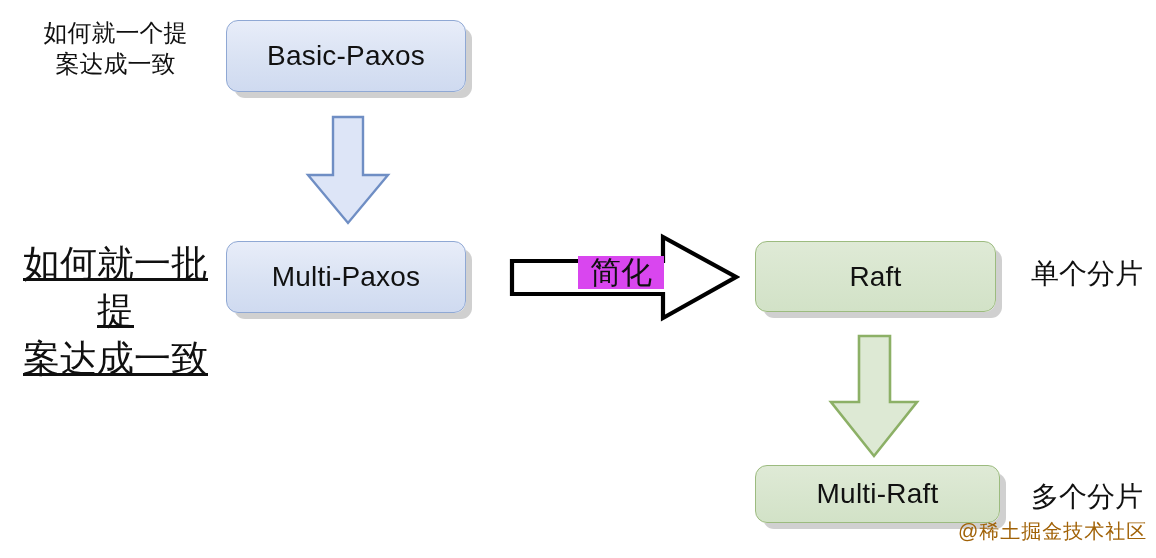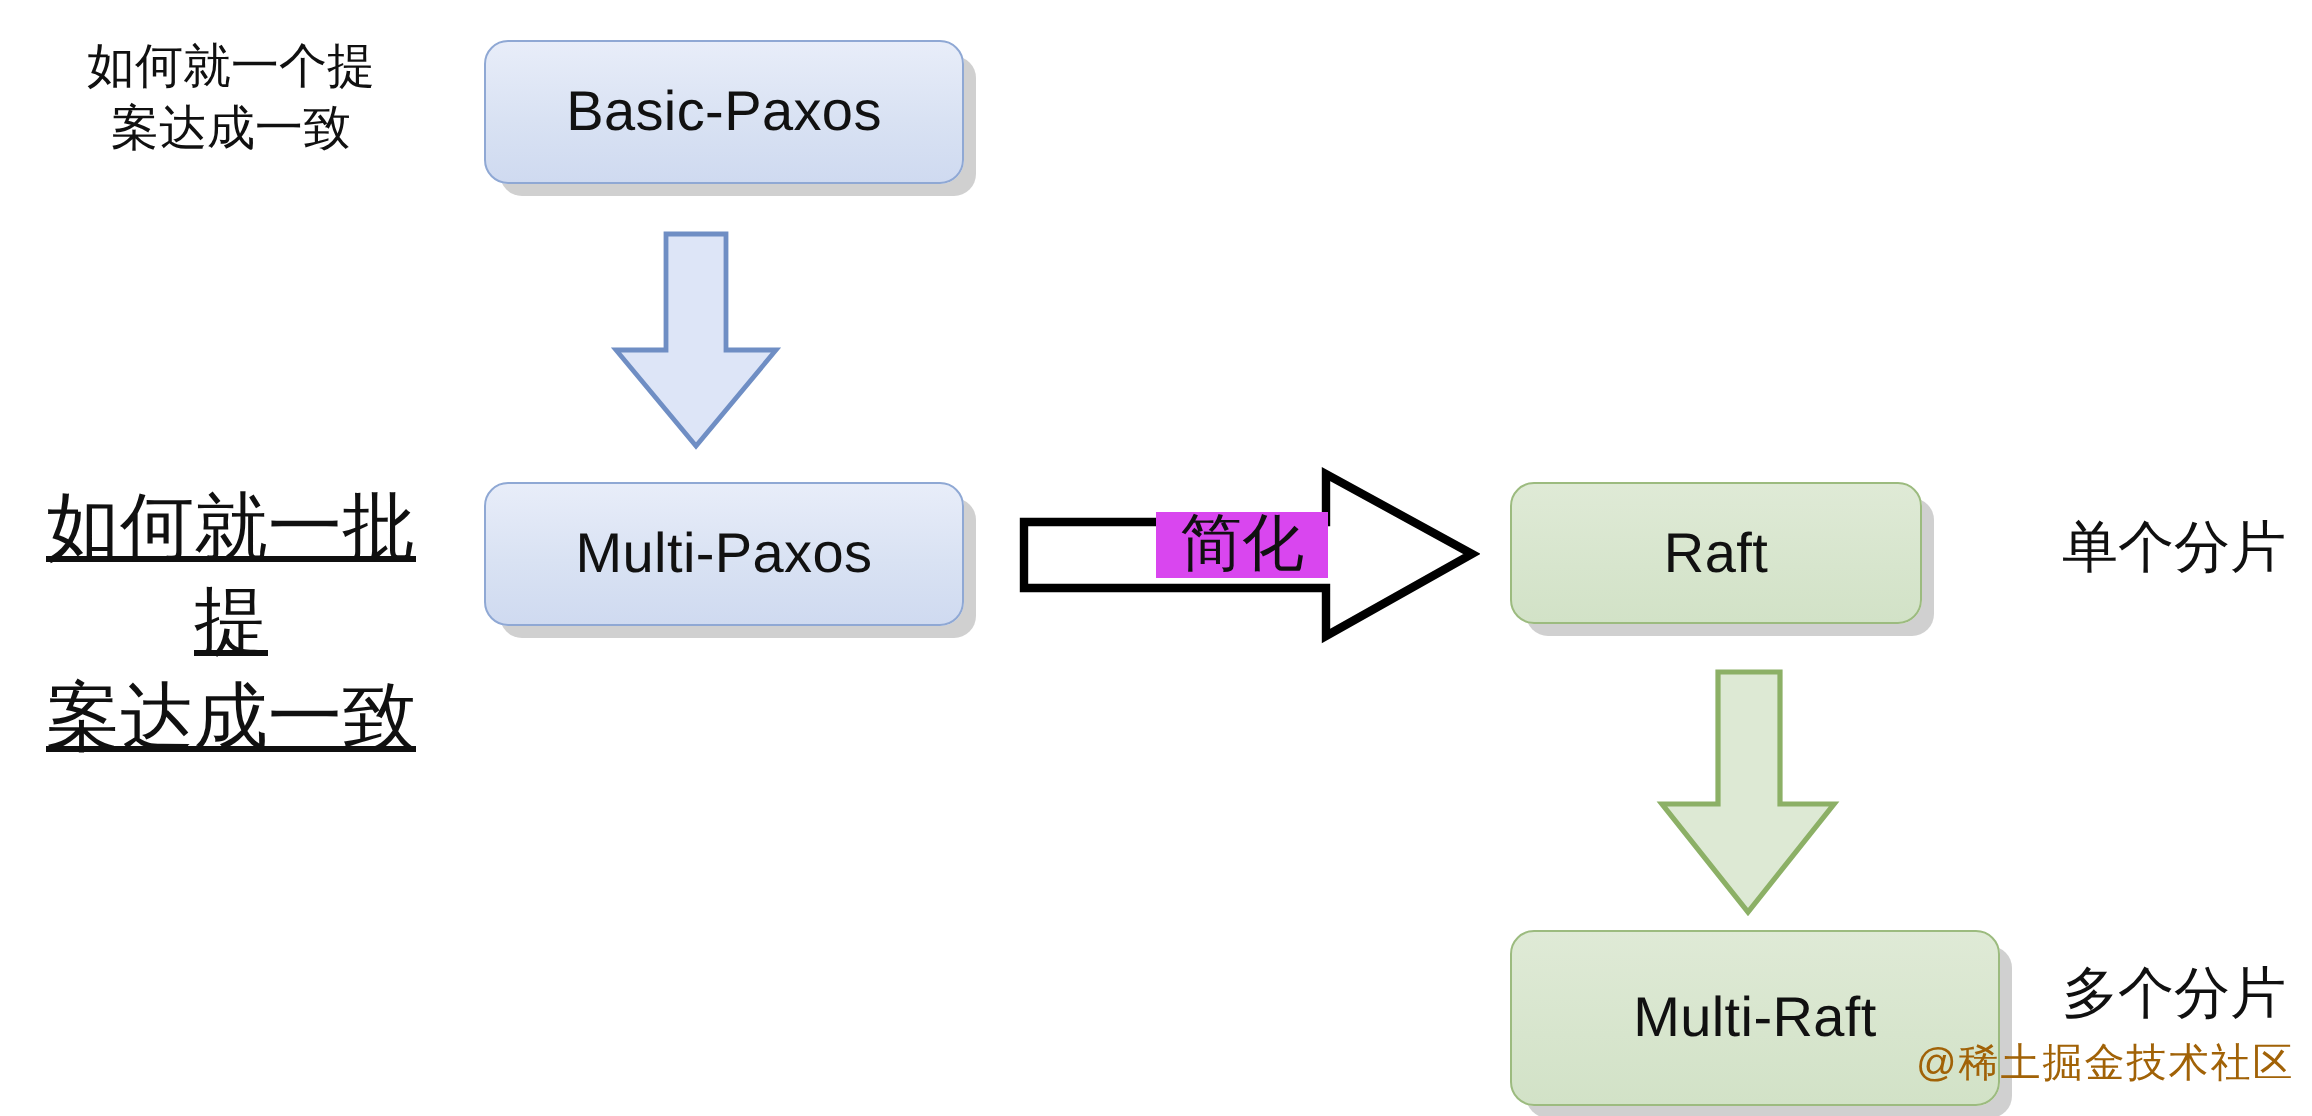--- a/index.html
+++ b/index.html
@@ -32,21 +32,20 @@
   .node .node-label {
     display: block;
     line-height: 1;
   }
 
   .node.blue {
     background: linear-gradient(180deg, #e8edf9 0%, #d9e2f3 55%, #cfdaf0 100%);
     border: 1.6px solid #8fa8d4;
     color: #111111;
     box-shadow: 7px 7px 0 -1px rgba(150,150,150,0.45);
-    margin-left: 16px;
   }
   .node.green {
     background: linear-gradient(180deg, #dfead6 0%, #d7e5cd 60%, #d2e2c7 100%);
     border: 1.6px solid #9cbb7f;
     color: #111111;
     box-shadow: 7px 7px 0 -1px rgba(150,150,150,0.45);
   }
 
   
   .caption {
@@ -90,25 +89,25 @@
   <div class="caption" style="left:1018px; top:256px; width:138px; font-size:28px;">单个分片</div>
 
   <div class="node blue" style="left:226px; top:20px; width:240px; height:72px;">
     <span class="node-label" style="font-size:28px;">Basic-Paxos</span>
   </div>
 
   <div class="node blue" style="left:226px; top:241px; width:240px; height:72px;">
     <span class="node-label" style="font-size:28px;">Multi-Paxos</span>
   </div>
 
-  <div class="node green" style="left:755px; top:241px; width:206px; height:71px;">
+  <div class="node green" style="left:755px; top:241px; width:241px; height:71px;">
     <span class="node-label" style="font-size:28px;">Raft</span>
   </div>
 
-  <div class="node green" style="left:755px; top:465px; width:245px; height:88px;">
+  <div class="node green" style="left:755px; top:465px; width:245px; height:58px;">
     <span class="node-label" style="font-size:28px;">Multi-Raft</span>
   </div>
 
   <svg class="arrow-svg" style="left:303px; top:115px;" width="90" height="112" viewBox="0 0 90 112">
     <polygon points="30,2 60,2 60,60 85,60 45,108 5,60 30,60" fill="#dde5f7" stroke="#6f8ec4" stroke-width="2.4" stroke-linejoin="miter"></polygon>
   </svg>
 
   <svg class="arrow-svg" style="left:826px; top:334px;" width="96" height="126" viewBox="0 0 96 126">
     <polygon points="33,2 64,2 64,68 91,68 48,122 5,68 33,68" fill="#dde9d4" stroke="#8cb066" stroke-width="2.6" stroke-linejoin="miter"></polygon>
   </svg>

